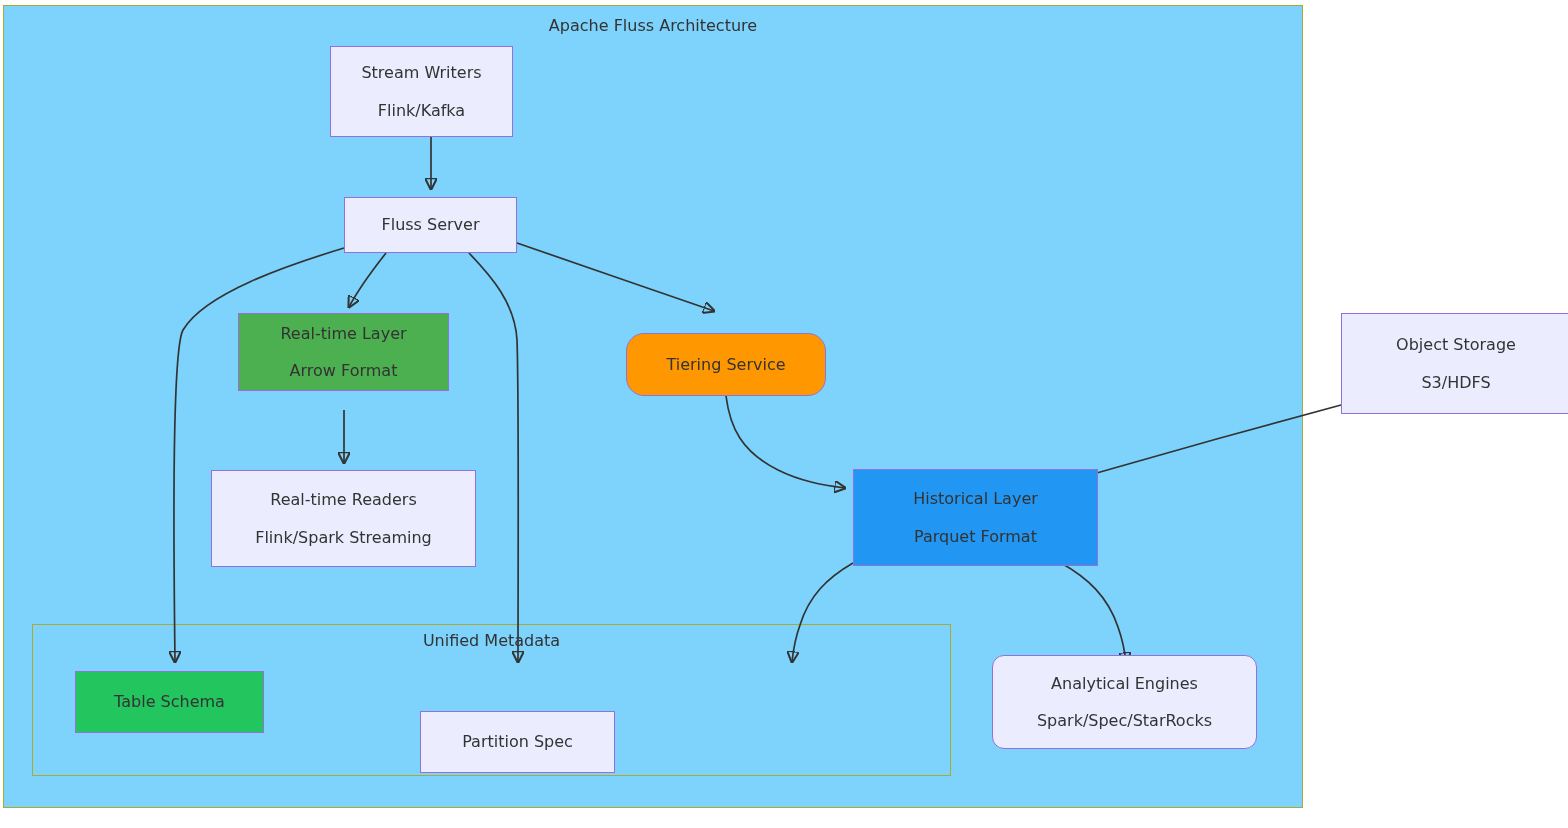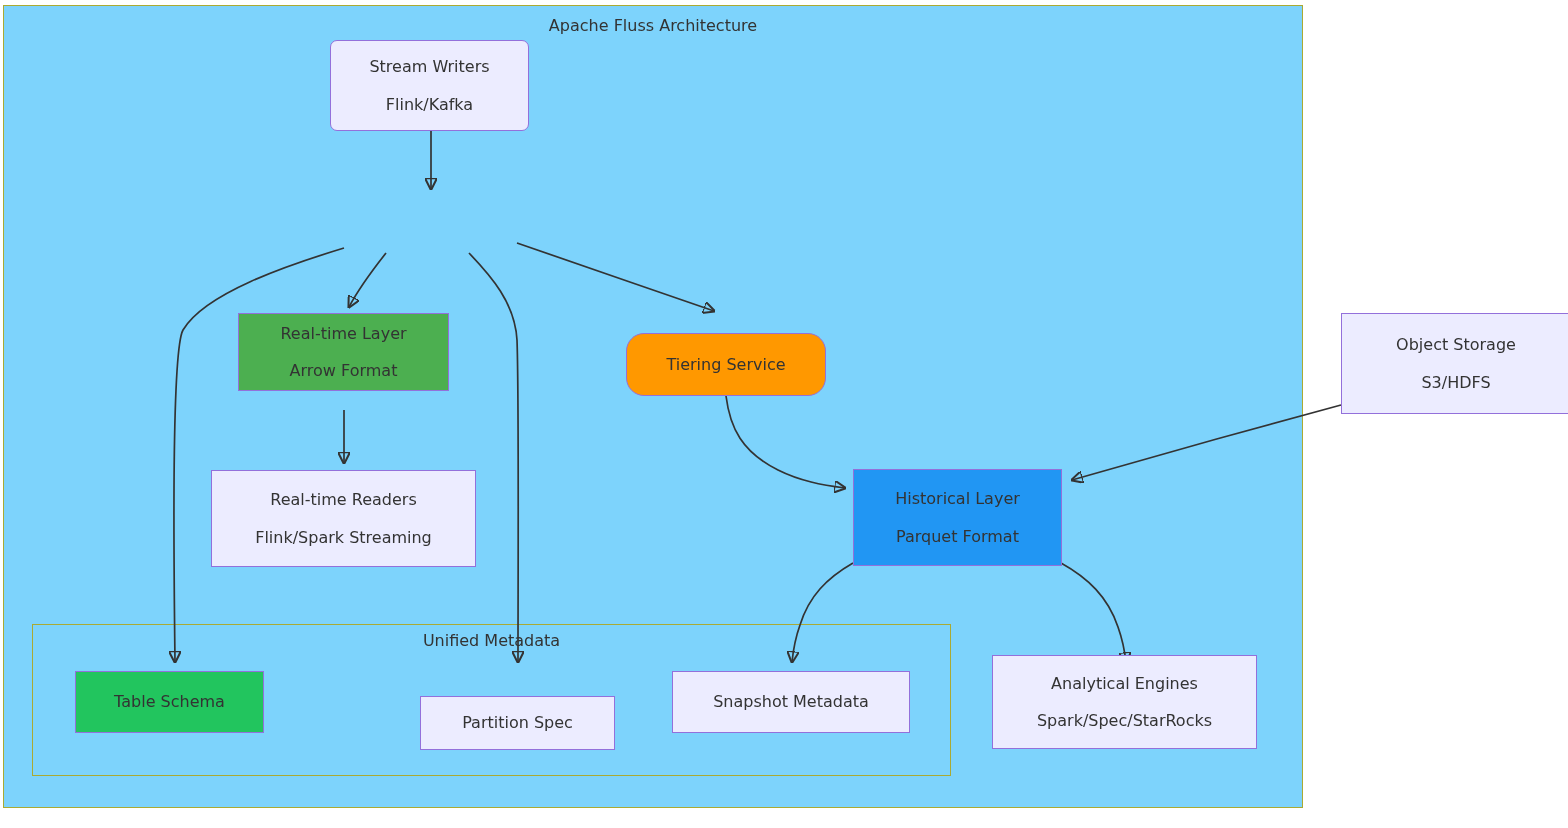--- a/index.html
+++ b/index.html
@@ -121,60 +121,60 @@
 
     <path d="M 726,396 C 730,428 742,452 778,470 C 800,481 822,485 845,488" marker-end="url(#arrow)"></path>
 
     <path d="M 1341,405 C 1259,427 1148,458 1072,480" marker-end="url(#arrow)"></path>
 
     <path d="M 853,563 C 827,578 809,596 800,625 C 795,639 793,652 792,662" marker-end="url(#arrow)"></path>
 
     <path d="M 1061,563 C 1088,578 1108,597 1118,627 C 1123,641 1125,653 1126,663" marker-end="url(#arrow)"></path>
   </svg>
 
-  <div class="node" style="left:330px; top:40px; width:199px; height:91px;border-radius:7px;">
+  <div class="node" style="left:330px; top:46px; width:183px; height:91px;">
     <span>Stream Writers</span>
     <span class="line2">Flink/Kafka</span>
   </div>
 
+  <div class="node" style="left:344px; top:197px; width:173px; height:56px;">
+    <span>Fluss Server</span>
+  </div>
 
   <div class="node fill-green" style="left:238px; top:313px; width:211px; height:78px;">
     <span>Real-time Layer</span>
     <span class="line2">Arrow Format</span>
   </div>
 
   <div class="node fill-orange" style="left:626px; top:333px; width:200px; height:63px;">
     <span>Tiering Service</span>
   </div>
 
   <div class="node" style="left:1341px; top:313px; width:230px; height:101px;">
     <span>Object Storage</span>
     <span class="line2">S3/HDFS</span>
   </div>
 
   <div class="node" style="left:211px; top:470px; width:265px; height:97px;">
     <span>Real-time Readers</span>
     <span class="line2">Flink/Spark Streaming</span>
   </div>
 
-  <div class="node fill-blue" style="left:853px; top:469px; width:209px; height:97px;">
+  <div class="node fill-blue" style="left:853px; top:469px; width:245px; height:97px;">
     <span>Historical Layer</span>
     <span class="line2">Parquet Format</span>
   </div>
 
   <div class="node fill-purple" style="left:75px; top:671px; width:189px; height:62px;">
     <span>Table Schema</span>
   </div>
 
-  <div class="node" style="left:420px; top:696px; width:195px; height:54px;">
+  <div class="node" style="left:420px; top:711px; width:195px; height:62px;">
     <span>Partition Spec</span>
   </div>
 
-  <div class="node" style="left:672px; top:671px; width:238px; height:62px;">
-    <span>Snapshot Metadata</span>
-  </div>
 
-  <div class="node" style="left:992px; top:655px; width:265px; height:94px;">
+  <div class="node" style="left:992px; top:655px; width:265px; height:94px;border-radius:12px;">
     <span>Analytical Engines</span>
     <span class="line2">Spark/Spec/StarRocks</span>
   </div>
 
 </div>
 
 </body></html>

